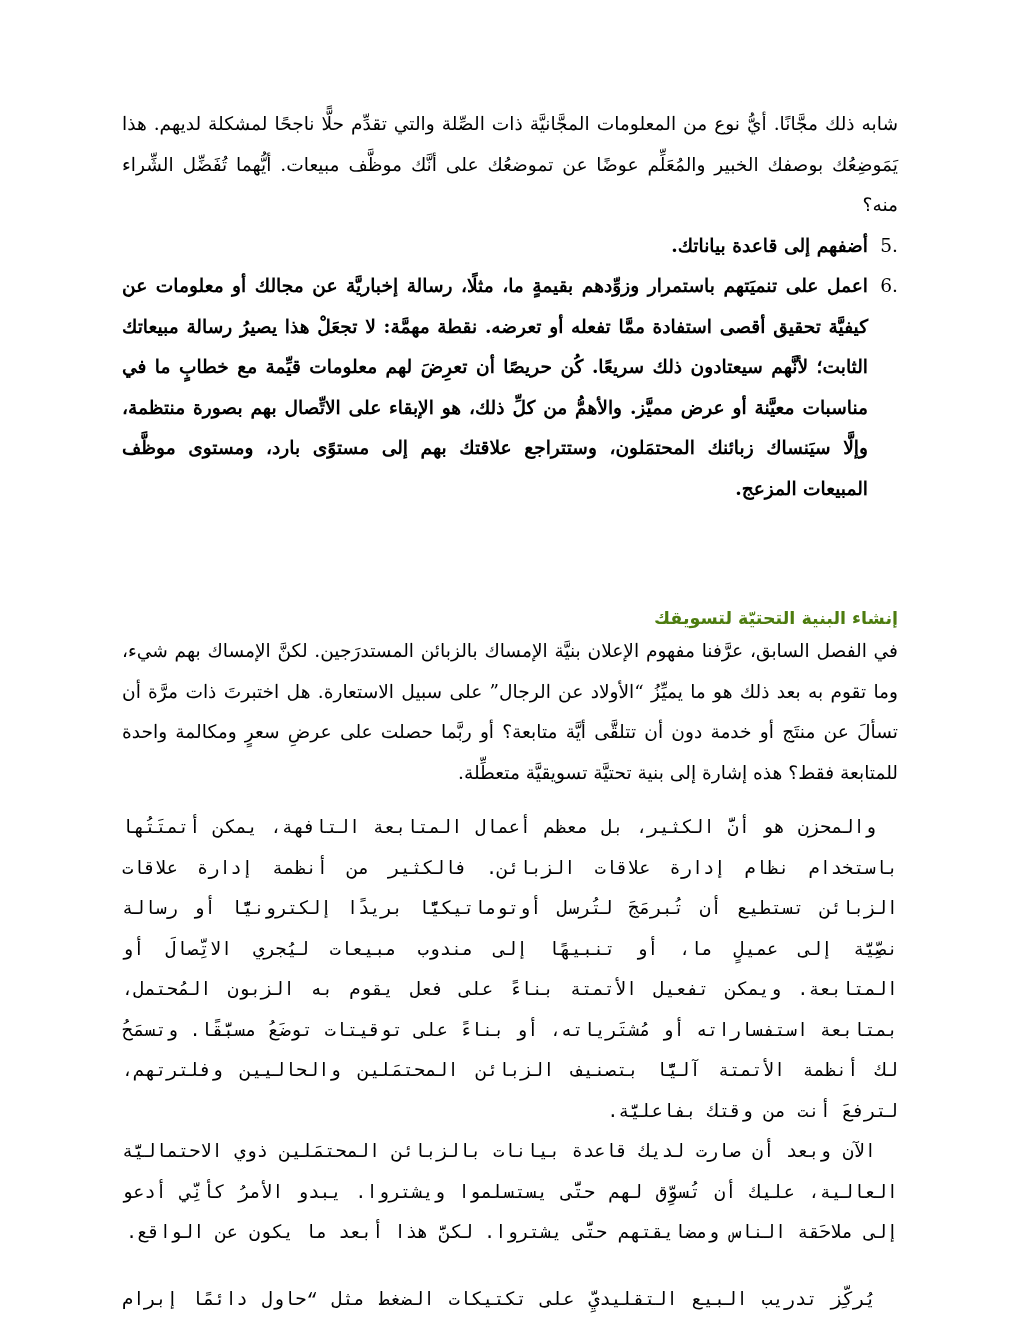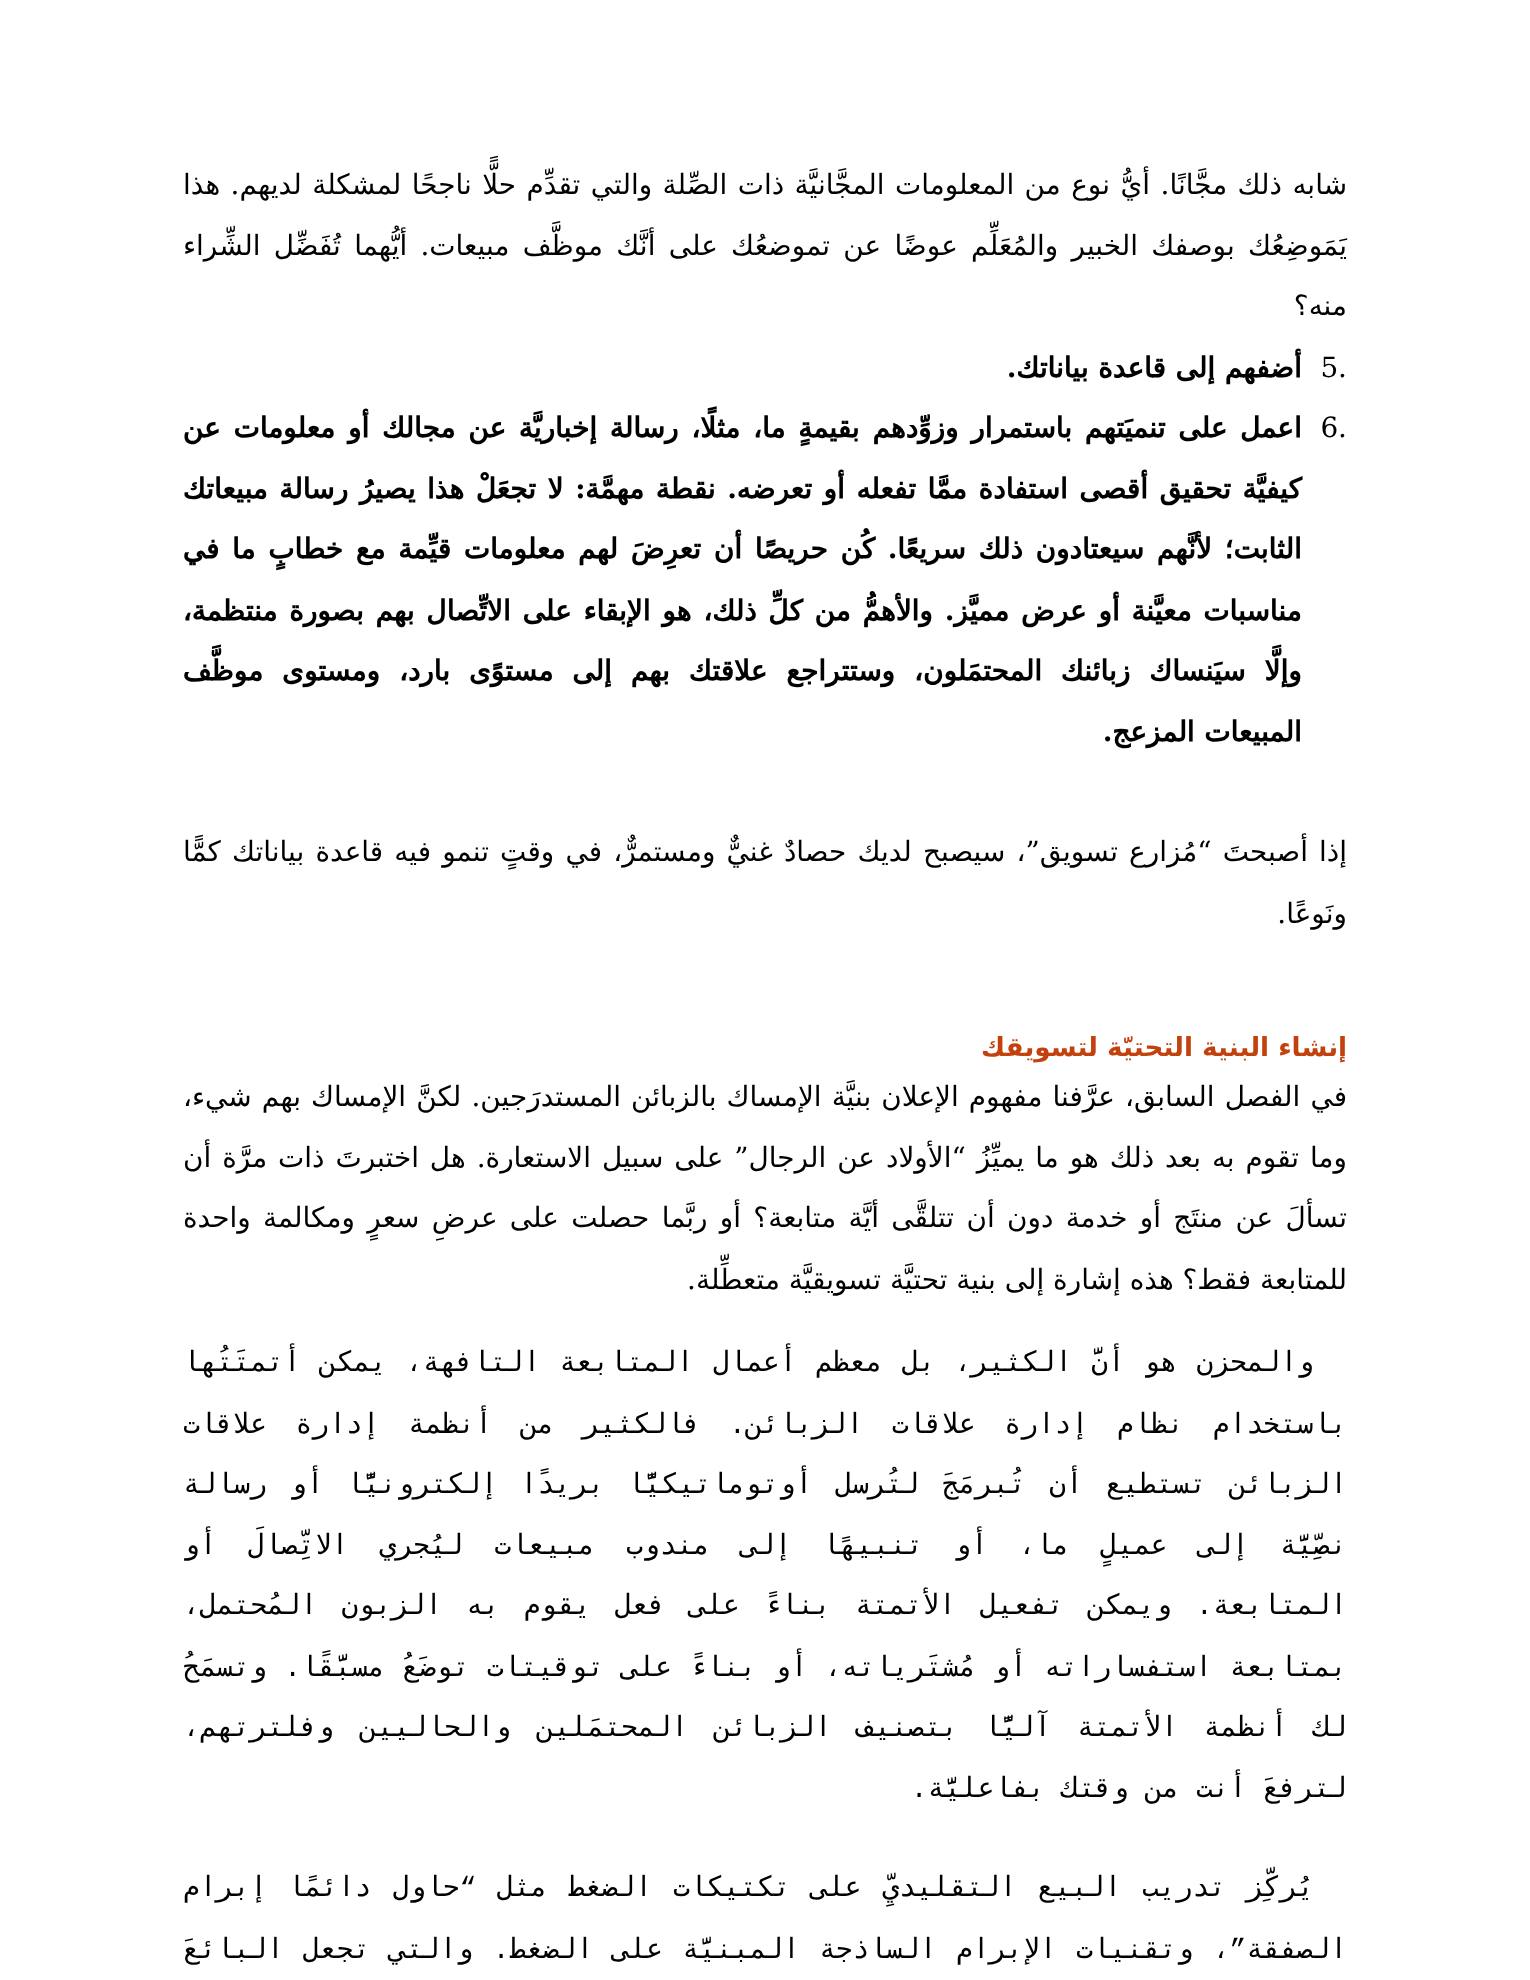--- a/index.html
+++ b/index.html
@@ -85,21 +85,21 @@
   }
 
   h2.section-heading {
     margin: 0;
     font-family: "DejaVu Sans", "Liberation Sans", sans-serif;
     font-weight: bold;
     font-size: 17.5px;
     line-height: 26px;
     text-align: right;
     direction: rtl;
-    color: #c2410c;
+    color: #4d7c0f;
     letter-spacing: 0px;
   }
 </style>
 </head>
 <body>
 
 <div class="page">
   <div class="content">
 
     <p class="body-par">شابه ذلك مجَّانًا. أيُّ نوع من المعلومات المجَّانيَّة ذات الصِّلة والتي تقدِّم حلًّا ناجحًا لمشكلة لديهم. هذا يَمَوضِعُك بوصفك الخبير والمُعَلِّم عوضًا عن تموضعُك على أنَّك موظَّف مبيعات. أيُّهما تُفَضِّل الشِّراء منه؟</p>
@@ -110,31 +110,31 @@
         <span class="li-text">أضفهم إلى قاعدة بياناتك.</span>
       </li>
       <li>
         <span class="marker">6.</span>
         <span class="li-text">اعمل على تنميَتهم باستمرار وزوِّدهم بقيمةٍ ما، مثلًا، رسالة إخباريَّة عن مجالك أو معلومات عن كيفيَّة تحقيق أقصى استفادة ممَّا تفعله أو تعرضه. نقطة مهمَّة: لا تجعَلْ هذا يصيرُ رسالة مبيعاتك الثابت؛ لأنَّهم سيعتادون ذلك سريعًا. كُن حريصًا أن تعرِضَ لهم معلومات قيِّمة مع خطابٍ ما في مناسبات معيَّنة أو عرض مميَّز. والأهمُّ من كلِّ ذلك، هو الإبقاء على الاتِّصال بهم بصورة منتظمة، وإلَّا سيَنساك زبائنك المحتمَلون، وستتراجع علاقتك بهم إلى مستوًى بارد، ومستوى موظَّف المبيعات المزعج.</span>
       </li>
     </ol>
 
     <div class="gap-lg"></div>
 
-    <p class="body-par">إذا أصبحتَ “مُزارع تسويق”، سيصبح لديك حصادٌ غنيٌّ ومستمرٌّ، في وقتٍ تنمو فيه قاعدة بياناتك كمًّا ونَوعًا.</p>
 
     <div class="gap-xl"></div>
 
     <h2 class="section-heading">إنشاء البنية التحتيّة لتسويقك</h2>
 
     <p class="body-par">في الفصل السابق، عرَّفنا مفهوم الإعلان بنيَّة الإمساك بالزبائن المستدرَجين. لكنَّ الإمساك بهم شيء، وما تقوم به بعد ذلك هو ما يميِّزُ “الأولاد عن الرجال” على سبيل الاستعارة. هل اختبرتَ ذات مرَّة أن تسألَ عن منتَج أو خدمة دون أن تتلقَّى أيَّة متابعة؟ أو ربَّما حصلت على عرضِ سعرٍ ومكالمة واحدة للمتابعة فقط؟ هذه إشارة إلى بنية تحتيَّة تسويقيَّة متعطِّلة.</p>
 
     <div class="gap-sm"></div>
 
     <p class="body-par indent-first">والمحزن هو أنَّ الكثير، بل معظم أعمال المتابعة التافهة، يمكن أتمتَتُها باستخدام نظام إدارة علاقات الزبائن. فالكثير من أنظمة إدارة علاقات الزبائن تستطيع أن تُبرمَجَ لتُرسل أوتوماتيكيًّا بريدًا إلكترونيًّا أو رسالة نصِّيَّة إلى عميلٍ ما، أو تنبيهًا إلى مندوب مبيعات ليُجري الاتِّصالَ أو المتابعة. ويمكن تفعيل الأتمتة بناءً على فعل يقوم به الزبون المُحتمل، بمتابعة استفساراته أو مُشتَرياته، أو بناءً على توقيتات توضَعُ مسبَّقًا. وتسمَحُ لك أنظمة الأتمتة آليًّا بتصنيف الزبائن المحتمَلين والحاليين وفلترتهم، لترفعَ أنت من وقتك بفاعليَّة.</p>
 
+    <p class="body-par indent-first">الآن وبعد أن صارت لديك قاعدة بيانات بالزبائن المحتمَلين ذوي الاحتماليَّة العالية، عليك أن تُسوِّق لهم حتَّى يستسلموا ويشتروا. يبدو الأمرُ كأنِّي أدعو إلى ملاحَقة الناس ومضايقتهم حتَّى يشتروا. لكنَّ هذا أبعد ما يكون عن الواقع.</p>
 
     <div class="gap-md"></div>
 
     <p class="body-par indent-first">يُركِّز تدريب البيع التقليديِّ على تكتيكات الضغط مثل “حاول دائمًا إبرام الصفقة”، وتقنيات الإبرام الساذجة المبنيَّة على الضغط. والتي تجعل البائعَ متطفِّلًا يُريد الزبون المُحتمل تجنُّبه.</p>
 
   </div>
 </div>
 
 </body></html>

